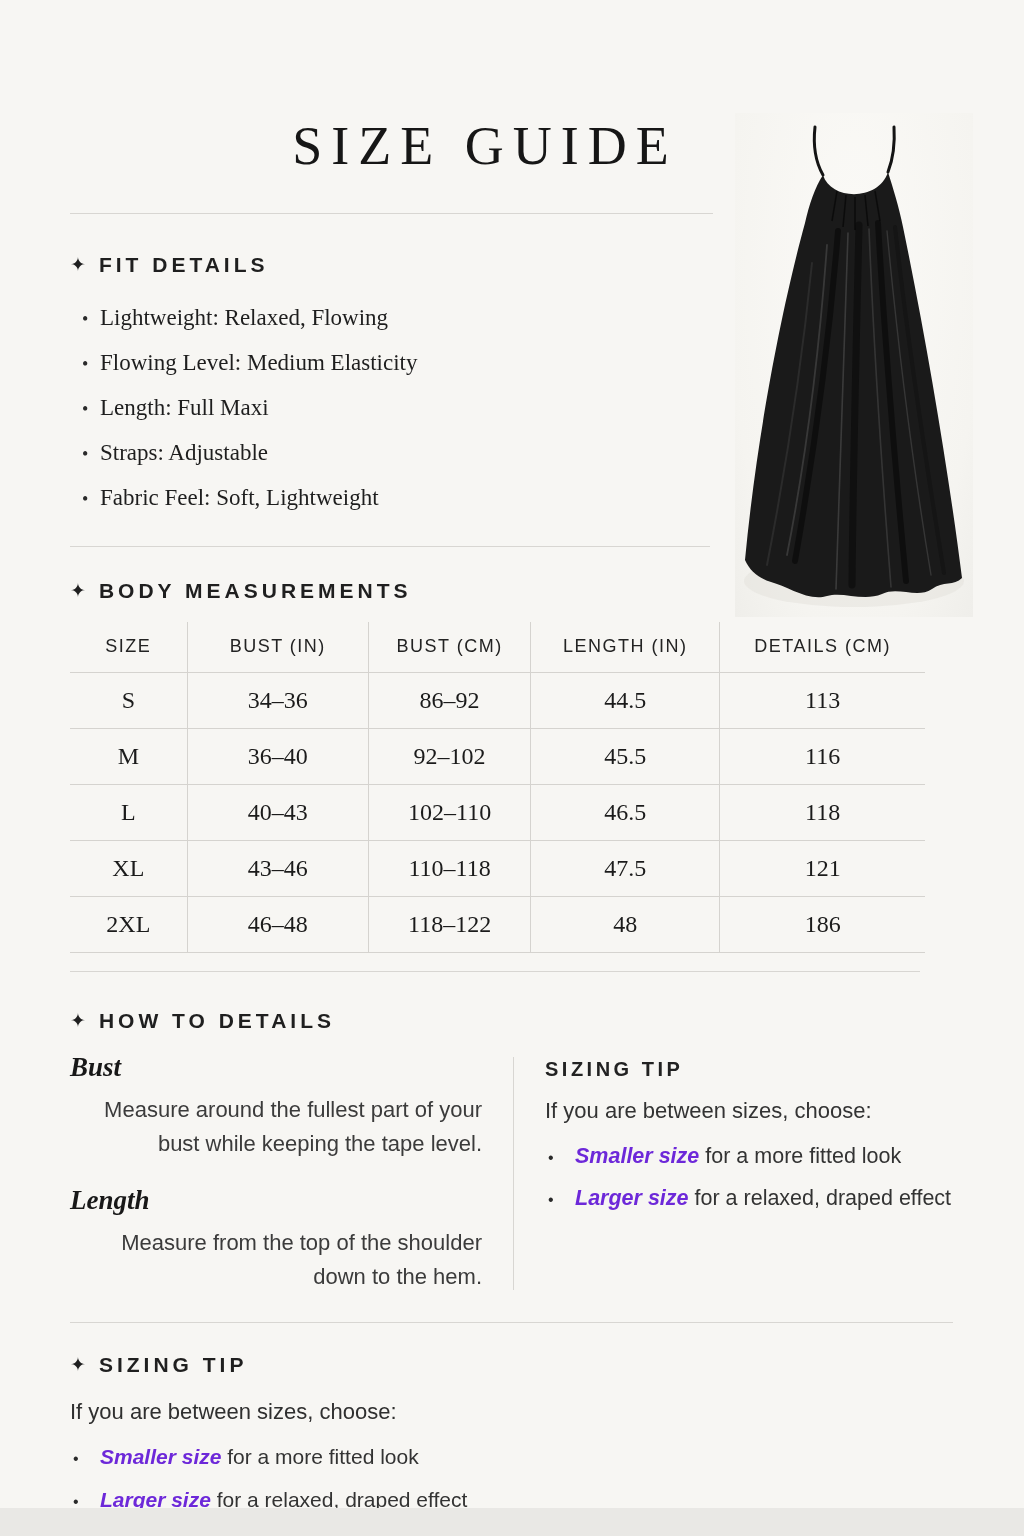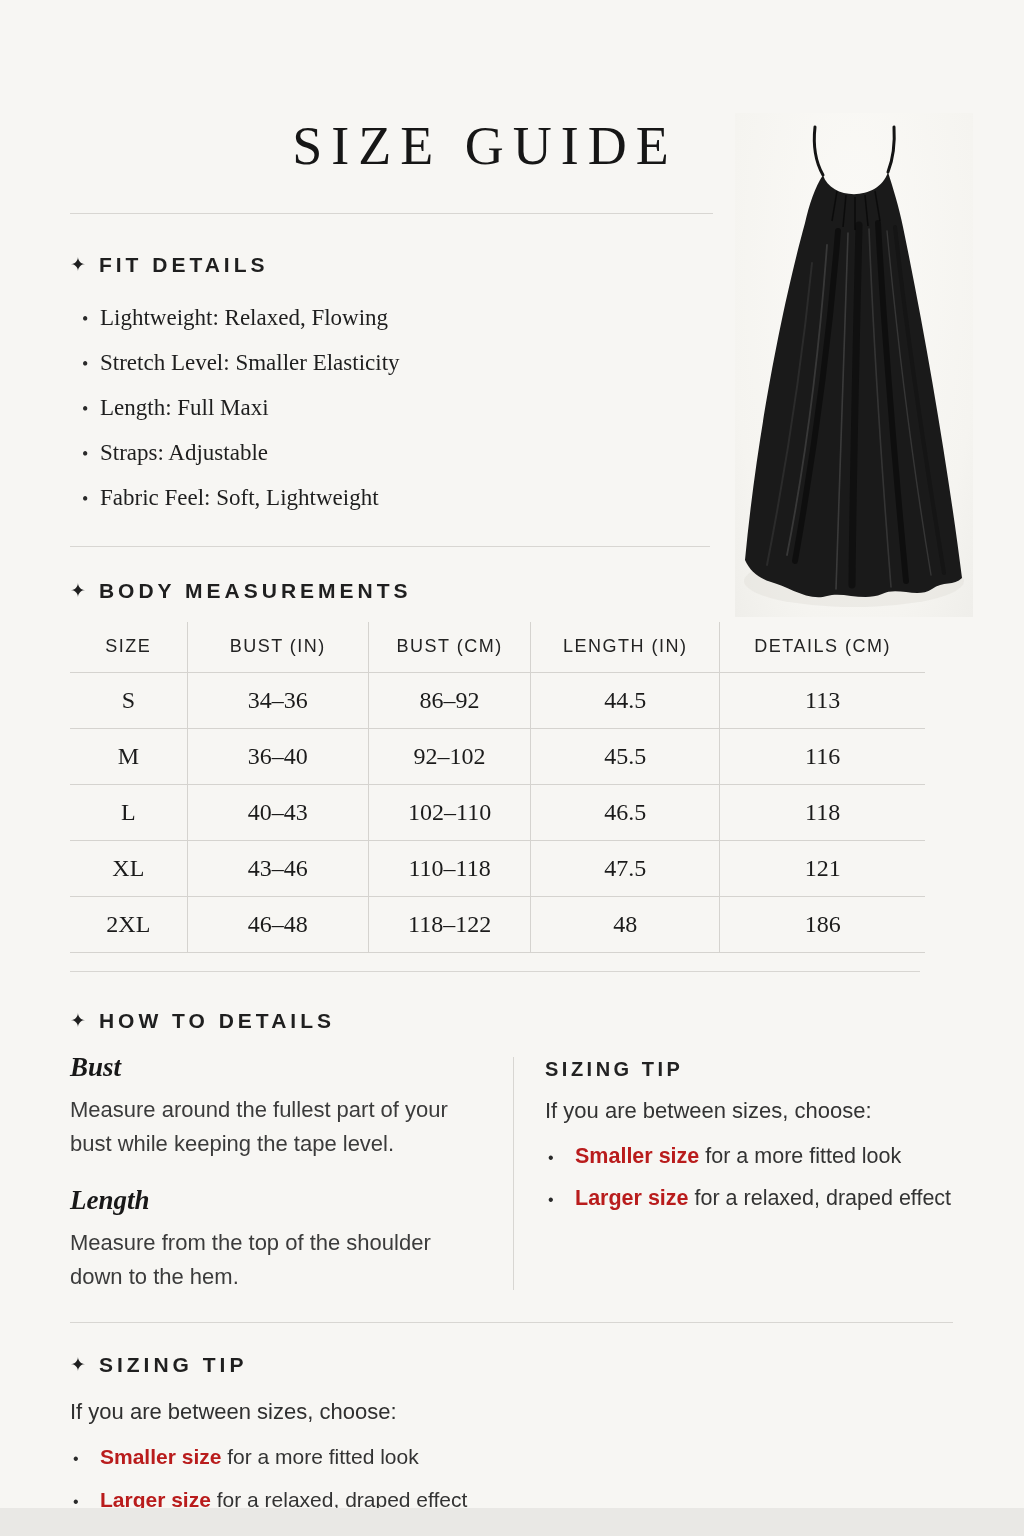--- a/index.html
+++ b/index.html
@@ -67,34 +67,34 @@
     font-size:24px; color:#1b1b1b; height:56px; text-align:center; vertical-align:middle;
     border-bottom:1px solid var(--table-line);
   }
   .size-table th + th, .size-table td + td{border-left:1px solid var(--table-line);}
 
   
   .measure-col{position:absolute; left:70px; top:1052px; width:412px;}
   .measure-term{font-size:27px; font-weight:700; color:#181818; line-height:30px;font-style:italic;}
   .measure-desc{
     font-family:"Liberation Sans","DejaVu Sans",sans-serif;
-    font-size:22px; font-weight:400; color:var(--soft-ink); line-height:33.5px; margin-top:11px;
+    font-size:22px; font-weight:400; color:var(--soft-ink); line-height:33.5px; margin-top:11px;text-align:right;
   }
   .measure-entry + .measure-entry{margin-top:25px;}
 
   
   .tip-side{position:absolute; left:545px; top:1058px; width:450px;
     font-family:"Liberation Sans","DejaVu Sans",sans-serif;}
   .tip-side-head{
     font-size:20px; font-weight:600; letter-spacing:3.5px; color:#222; line-height:22px;
   }
   .tip-side .tip-intro{font-size:22px; color:#333; line-height:28px; margin-top:17px;}
   .tip-list{list-style:none; margin-top:11px;}
   .tip-side .tip-list li{display:flex; align-items:baseline; line-height:40px; font-size:21.5px; color:#333;}
-  .tip-list .b{font-weight:700; color:#b91c1c; white-space:pre;}
+  .tip-list .b{font-weight:700; color:#6d28d9; white-space:pre;font-style:italic;}
   .tip-list .r{white-space:pre-wrap;}
 
   
   .tip-bottom{position:absolute; left:70px; top:1398px; width:620px;
     font-family:"Liberation Sans","DejaVu Sans",sans-serif;}
   .tip-bottom .tip-intro{font-size:22px; color:#2f2f2f; line-height:28px;}
   .tip-bottom .tip-list{margin-top:10px;}
   .tip-bottom .tip-list li{display:flex; align-items:baseline; line-height:41px; font-size:21px; color:#333;}
   .tip-bottom .dot, .tip-side .dot{width:30px; padding-left:3px; font-size:16px;}
 </style>
@@ -110,21 +110,21 @@
     <span class="star">✦</span>
     <span>FIT DETAILS</span>
   </div>
   <ul class="fit-list">
     <li>
         <span class="dot">•</span>
         <span>Lightweight: Relaxed, Flowing</span>
       </li>
     <li>
         <span class="dot">•</span>
-        <span>Stretch Level: Smaller Elasticity</span>
+        <span>Flowing Level: Medium Elasticity</span>
       </li>
     <li>
         <span class="dot">•</span>
         <span>Length: Full Maxi</span>
       </li>
     <li>
         <span class="dot">•</span>
         <span>Straps: Adjustable</span>
       </li>
     <li>

